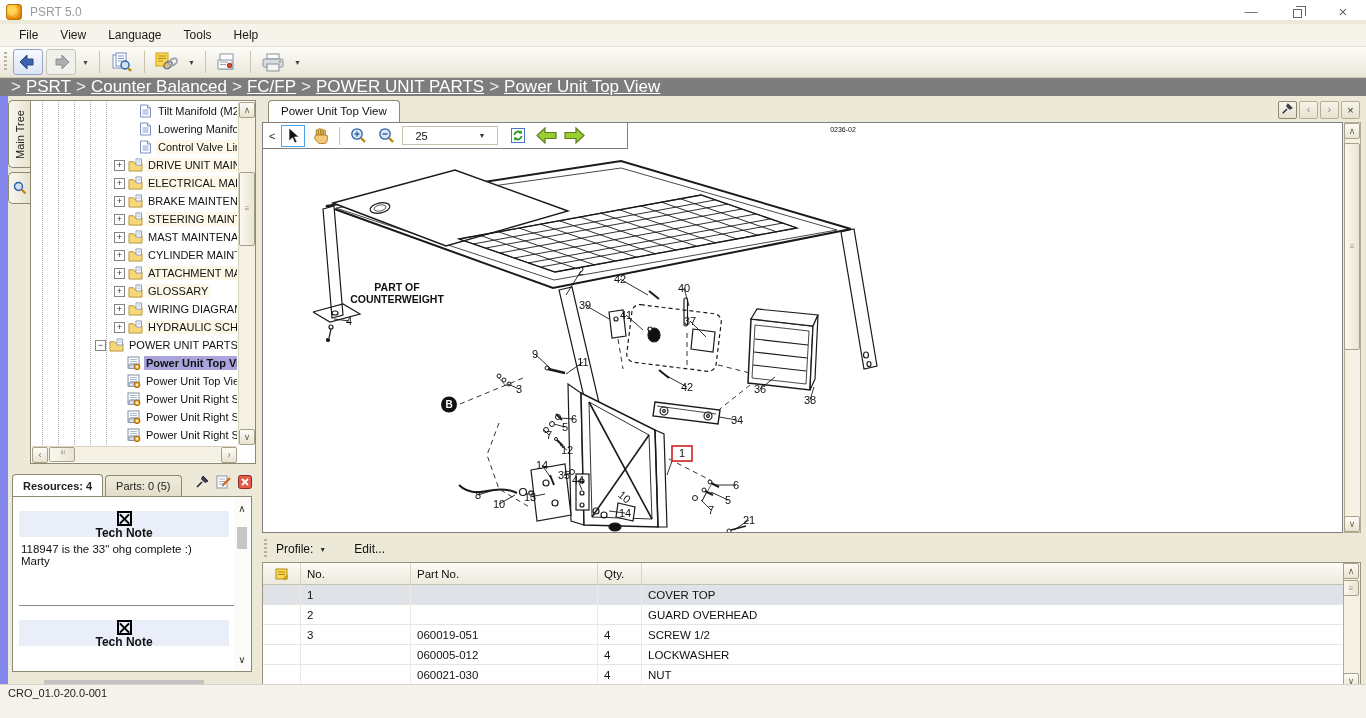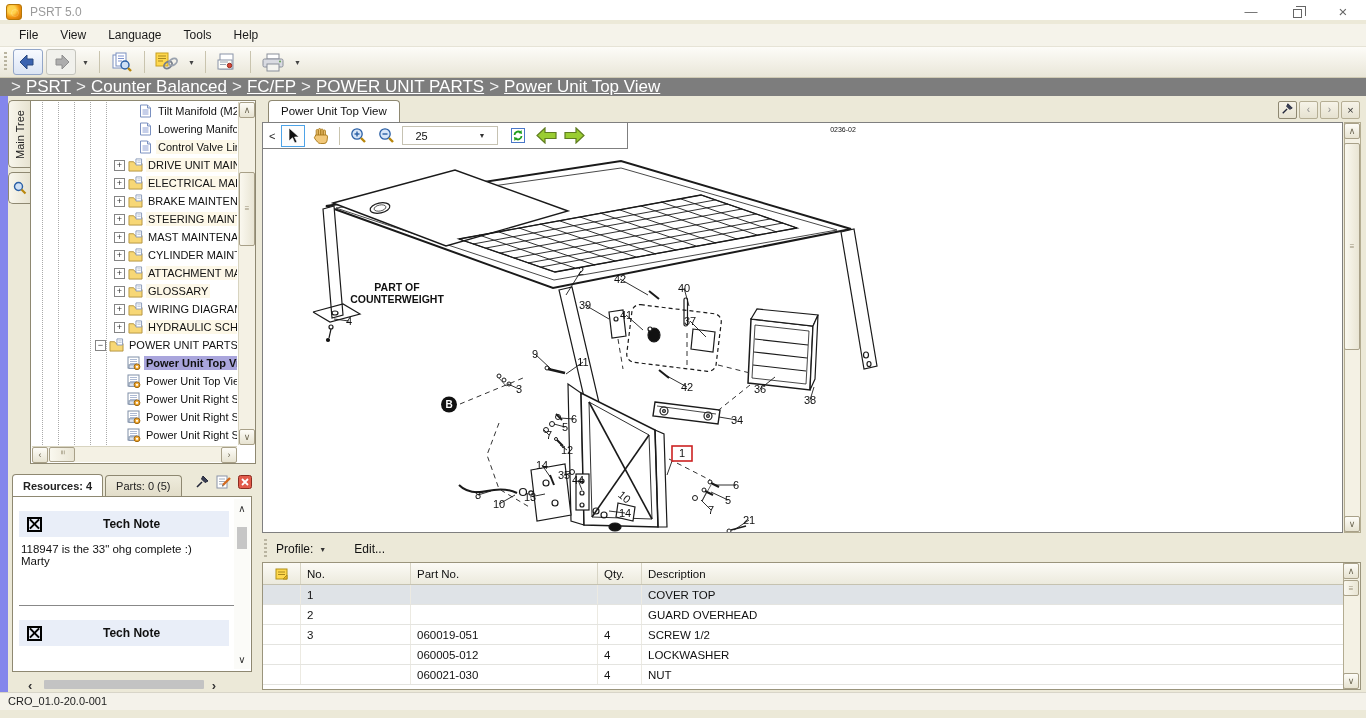--- a/index.html
+++ b/index.html
@@ -65,21 +65,21 @@
   .sbh .sbthumb { top:0; height:15px; }
 
   
   .respanel { position:absolute; left:0; top:374px; width:248px; height:230px; }
   .rtabs { position:absolute; left:4px; top:0; height:26px; display:flex; align-items:flex-end; gap:2px; }
   .rtab { border:1px solid #8e8871; border-bottom:none; border-radius:4px 4px 0 0; padding:4px 10px 4px; font-size:11px; background:linear-gradient(#efecdd,#e2ddc9); color:#222; }
   .rtab.active { background:#fff; font-weight:bold; padding-top:5px; }
   .ricons { position:absolute; right:4px; top:4px; display:flex; gap:6px; align-items:center; }
   .rbody { position:absolute; left:4px; right:4px; top:26px; height:176px; background:#fff; border:1px solid #8e8871; overflow:hidden; }
   .note-card { margin:14px 22px 0 6px; }
-  .note-head { background:#e9eef8; height:26px; display:flex; align-items:center; padding:0 8px; }
+  .note-head { background:#e9eef8; height:26px; display:flex; align-items:center; padding:0 8px;flex-direction:column; }
   .noimg { width:15px; height:15px; border:2px solid #000; position:relative; flex:0 0 15px; }
   .noimg::before,.noimg::after { content:""; position:absolute; left:-1px; top:4.5px; width:13px; height:2px; background:#000; }
   .noimg::before { transform:rotate(45deg);} .noimg::after { transform:rotate(-45deg);}
   .note-title { flex:1; text-align:center; font-weight:bold; font-size:12px; }
   .note-body { font-size:11.5px; padding:6px 2px 0; min-height:52px; }
   .note-div { border:none; border-top:1px solid #888; margin:16px 6px 14px; }
   .rvscroll { position:absolute; right:1px; top:2px; bottom:2px; width:16px; background:#fbfbf8; text-align:center; }
   .rvscroll .arr { color:#333; font-size:10px; position:absolute; left:0; right:0; }
   .rvthumb { position:absolute; left:3px; width:10px; background:#c6c6c6; }
   .rhscroll { position:absolute; left:4px; right:4px; top:206px; height:18px; }
@@ -120,21 +120,21 @@
   .rowline .tc { border-right:1px solid #eceae2; display:flex; align-items:center; padding:0 6px; }
   .rowline.rowsel { background:#dfe3e7; }
   .c0 { width:38px; flex:0 0 38px; justify-content:center;}
   .c1 { width:110px; flex:0 0 110px; }
   .c2 { width:187px; flex:0 0 187px; }
   .c3 { width:44px; flex:0 0 44px; }
   .c4 { flex:1; }
   .tvscroll { position:absolute; right:0; top:0; bottom:0; width:17px; background:#f4f1e4; border-left:1px solid #b3ac91; }
 
   
-  .statusbar { position:absolute; left:0; bottom:8px; width:100%; height:18px; background:#f4f2ea; border-top:1px solid #d8d5c8; font-size:11px; line-height:17px; padding-left:8px; color:#222; }
+  .statusbar { position:absolute; left:0; bottom:0; width:100%; height:34px; background:#f4f2ea; border-top:1px solid #d8d5c8; font-size:11px; line-height:17px; padding-left:8px; color:#222; }
 </style>
 </head>
 <body>
 
 <div class="app">
 
   <div class="titlebar">
     <div class="appicon"></div>
     <span class="apptitle">PSRT 5.0</span>
     <div class="winbtn min">—</div>
@@ -834,21 +834,20 @@
         <div class="tc c0">
           <svg width="14" height="12" viewBox="0 0 14 12">
               <rect x="1" y="1" width="11" height="10" fill="#ffd84d" stroke="#b09018"></rect>
               <path d="M3,4 h7 M3,6.5 h7" stroke="#a88820" stroke-width="1"></path>
               <path d="M8,11 L12,11 L12,7 Z" fill="#f0b429" stroke="#b09018"></path>
             </svg>
         </div>
         <div class="tc c1">No.</div>
         <div class="tc c2">Part No.</div>
         <div class="tc c3">Qty.</div>
-        <div class="tc c4">Description</div>
       </div>
       <div id="tbody">
           <div class="rowline rowsel">
             <div class="tc c0"></div>
             <div class="tc c1">1</div>
             <div class="tc c2"></div>
             <div class="tc c3"></div>
             <div class="tc c4">COVER TOP</div>
           </div>
           <div class="rowline">

